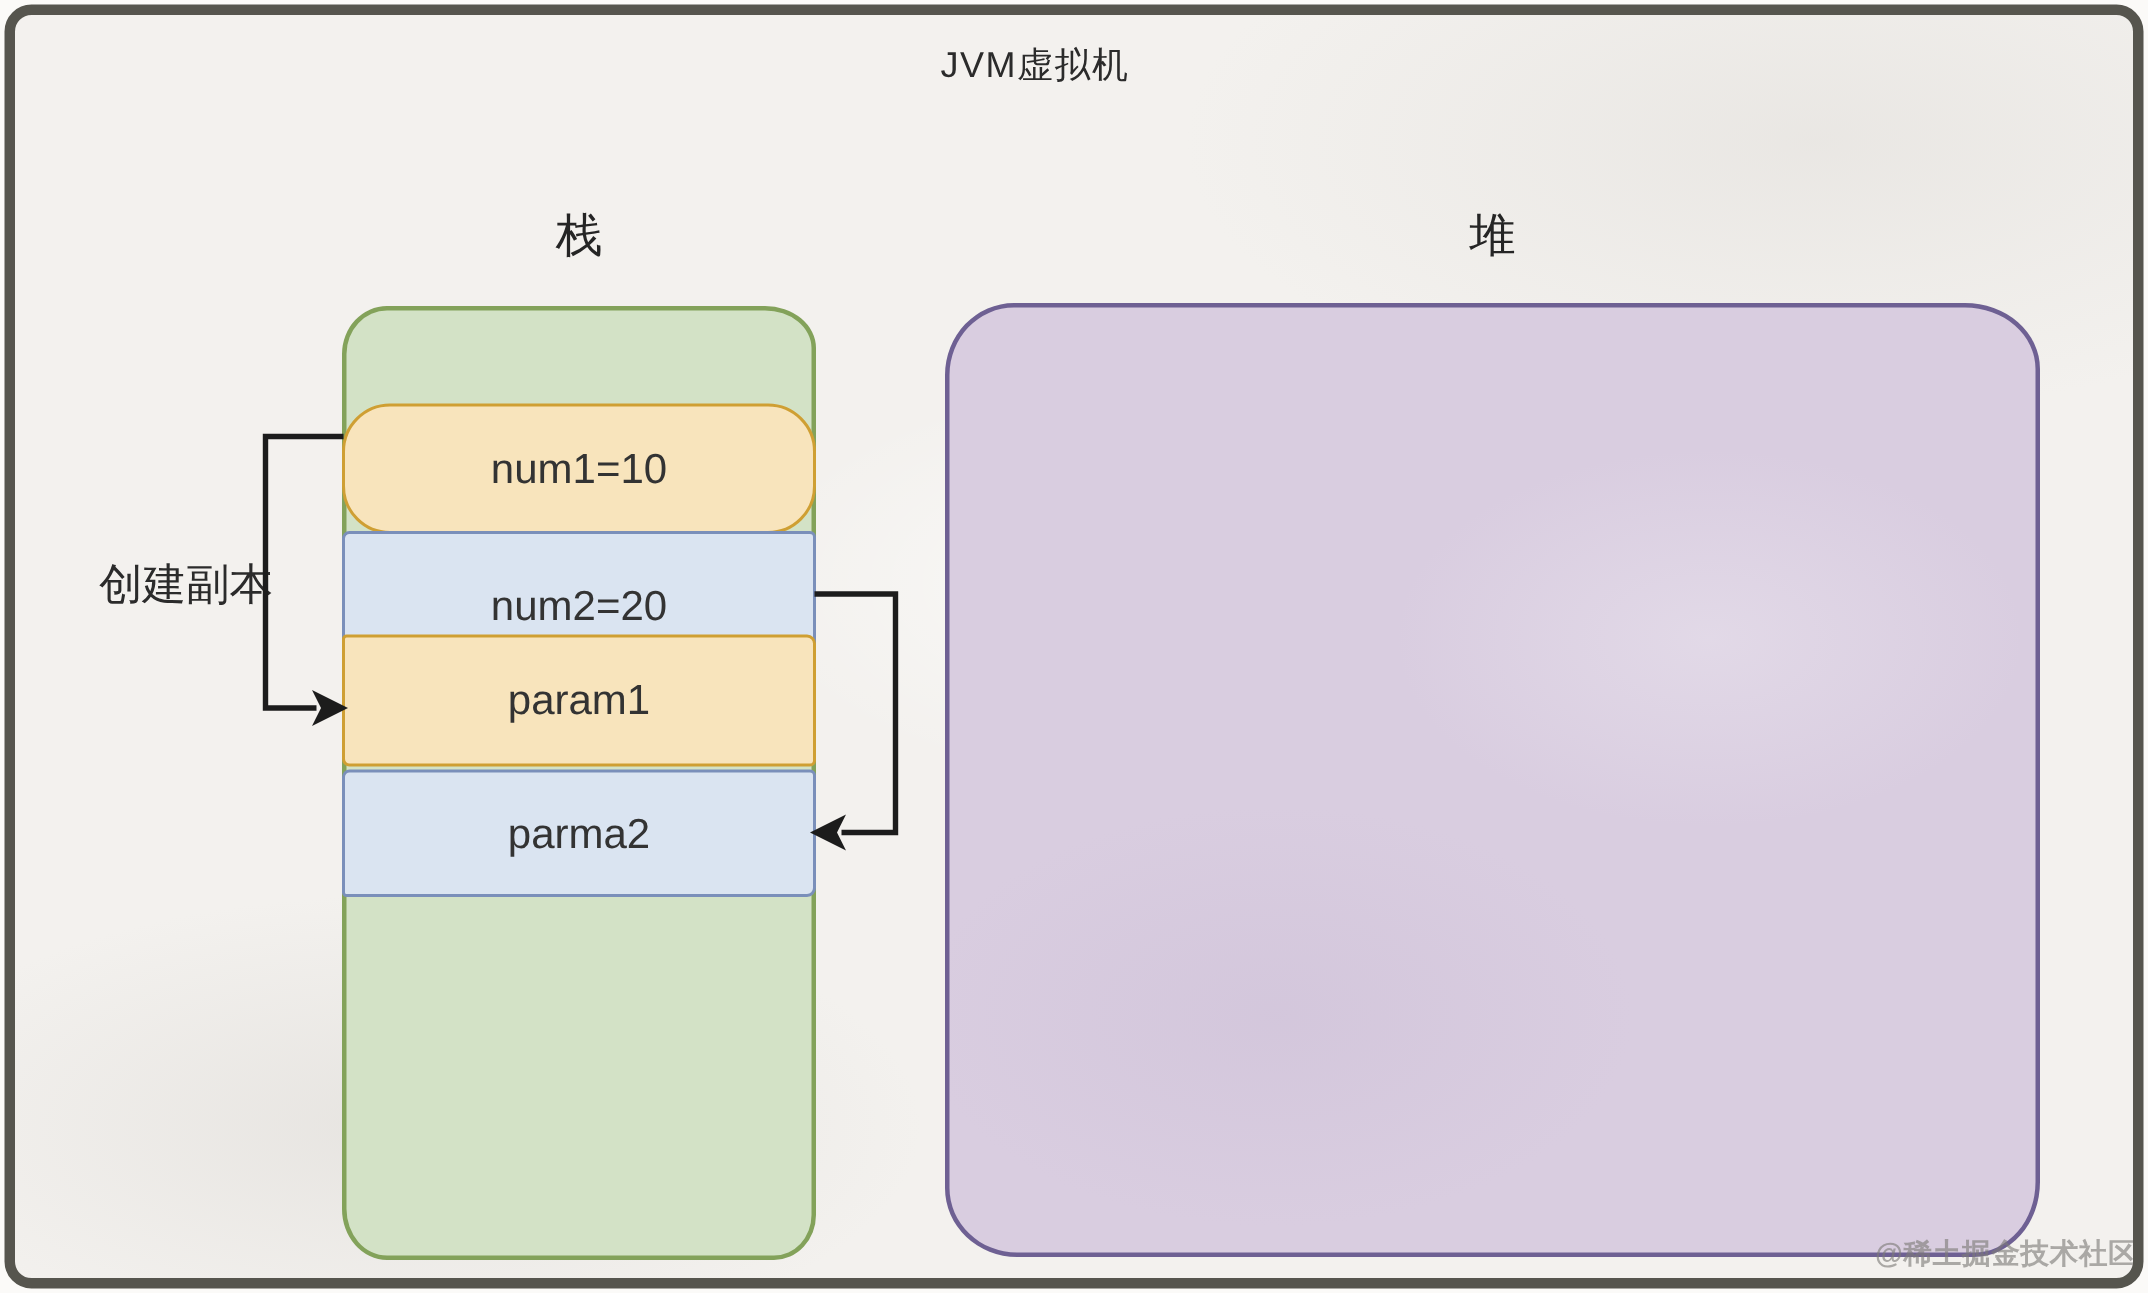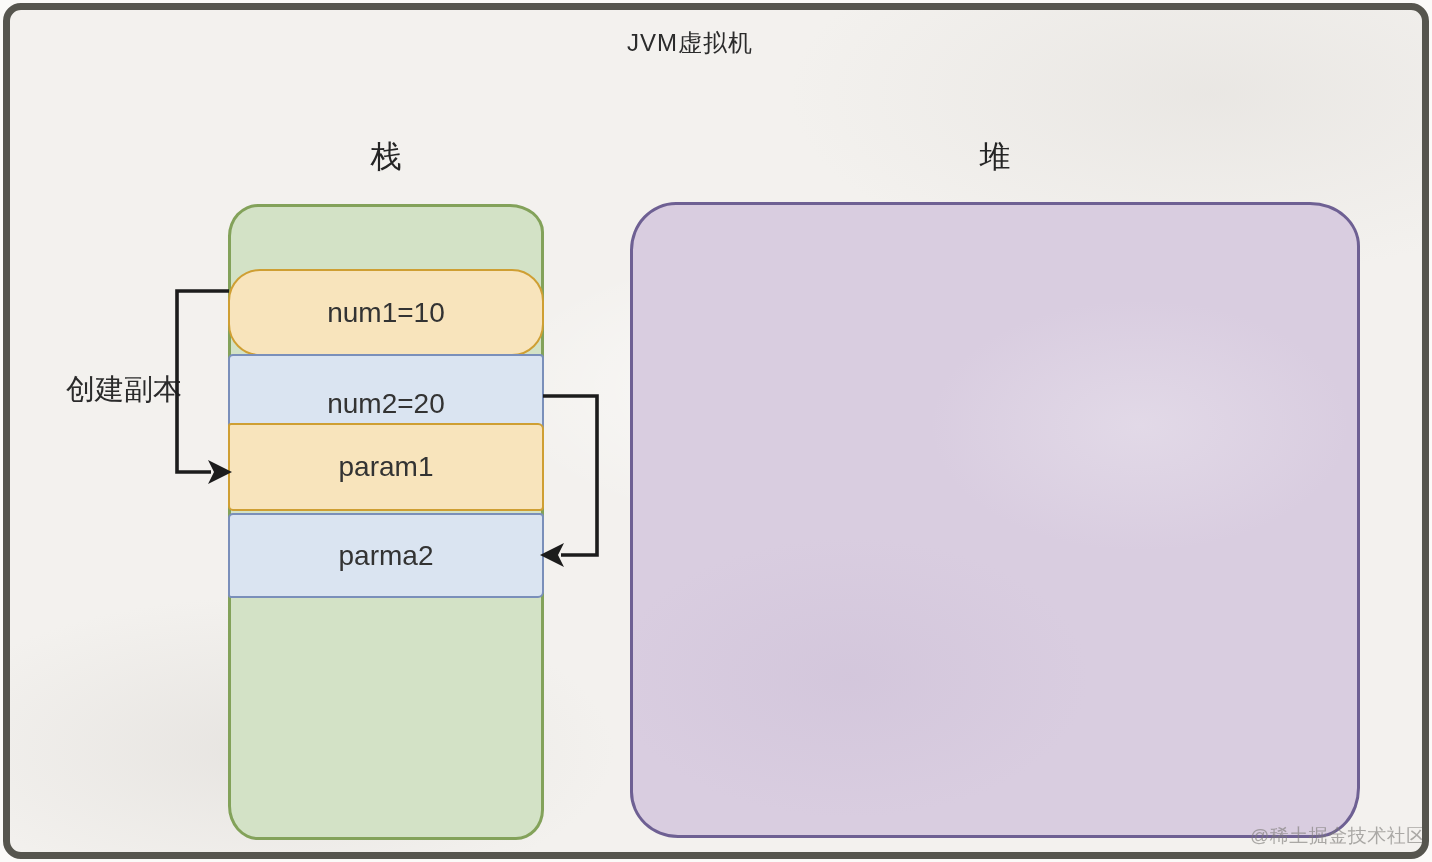--- a/index.html
+++ b/index.html
@@ -113,20 +113,21 @@
   }
 
   .watermark {
     position: absolute;
     left: 1240px; top: 813px;
     width: 180px;
     font-size: 19px;
     color: rgba(125,123,120,0.62);
     letter-spacing: 0.5px;
     white-space: nowrap;
+    font-weight: bold;
   }
 </style>
 </head>
 <body>
 
 <div class="canvas-frame">
 
   <div class="diagram-title">JVM虚拟机</div>
 
   <div class="region-label stack-region-label">栈</div>

